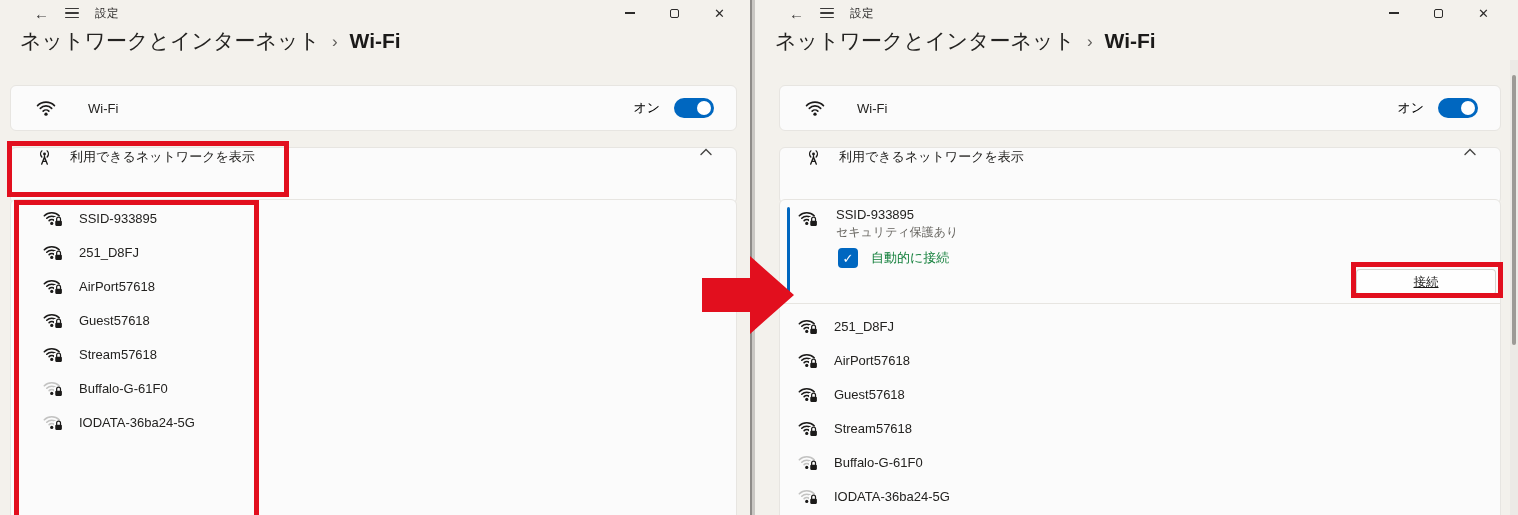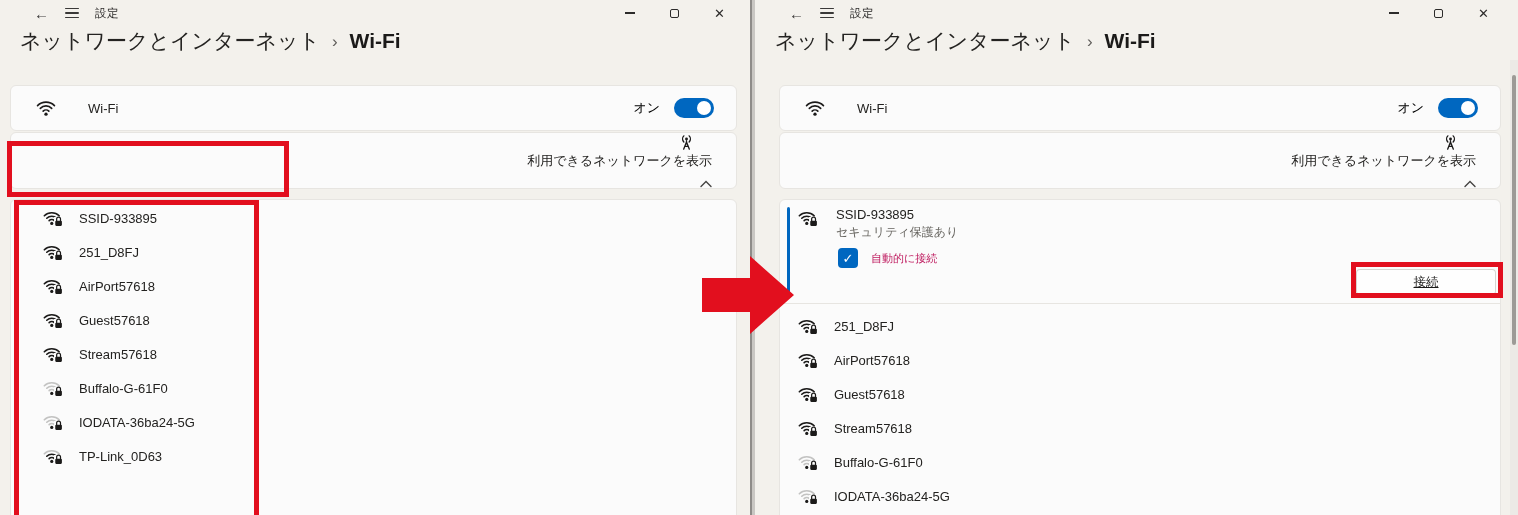--- a/index.html
+++ b/index.html
@@ -33,21 +33,21 @@
   .breadcrumb{position:absolute; top:27px; left:20px; display:flex; align-items:baseline; gap:12px; white-space:nowrap;}
   .bc-parent{font-size:21px; color:#242321;}
   .bc-sep{font-size:17px; color:#5f5d5a; transform:translateY(-1px);}
   .bc-current{font-size:21px; font-weight:700; color:#1b1a19;}
 
   
   .card{position:absolute; background:var(--card-bg); border:1px solid var(--card-border); border-radius:6px;}
   #win-left .card{left:10px; width:727px;}
   #win-right .card{left:24px; width:722px;}
   .card-toggle{top:85px; height:46px; display:flex; align-items:center; padding:0 22px 0 24px;}
-  .card-expander{top:132px; height:57px; display:flex; align-items:flex-end; padding:0 24px 0 24px;flex-direction:column;}
+  .card-expander{top:147px; height:57px; display:flex; align-items:flex-start; padding:0 24px 0 24px;}
   .card-body{top:199px; height:330px; border-radius:6px 6px 0 0;}
 
   .row-label{font-size:13px; color:#232220;}
   .grow{flex:1;}
   .state-label{font-size:13px; margin-right:14px; color:#000000;}
   .toggle{position:relative; width:40px; height:20px; border-radius:10px; background:var(--accent);}
   .toggle .knob{position:absolute; top:3px; right:3px; width:14px; height:14px; border-radius:50%; background:#fff;}
   .exp-icon{margin-right:16px; display:flex;}
   .chevron{display:flex;}
 
@@ -60,21 +60,21 @@
 
   
   .selected-net{position:absolute; left:0; right:0; top:0; height:104px; border-bottom:1px solid var(--card-border);}
   .sel-bar{position:absolute; left:7px; top:7px; width:3px; height:90px; border-radius:2px; background:var(--accent);}
   .sel-icon{position:absolute; left:18px; top:9px;}
   .sel-name{position:absolute; left:56px; top:7px; font-size:13px; color:#232220;}
   .sel-sec{position:absolute; left:56px; top:24px; font-size:12px; color:var(--ink2);text-align:right;}
   .sel-check-row{position:absolute; left:58px; top:48px; display:flex; align-items:center; gap:13px;}
   .checkbox{width:20px; height:20px; border-radius:4px; background:var(--accent); display:flex; align-items:center; justify-content:center;}
   .checkbox::after{content:"✓"; color:#fff; font-size:13px; font-weight:700; line-height:1;}
-  .check-label{font-size:11px; color:#be185d;}
+  .check-label{font-size:13px; color:#15803d;}
   .connect-btn{position:absolute; right:4px; top:69px; width:140px; height:26px; border-radius:4px;
     background:#fefefe; border:1px solid #d6d4d0; border-bottom-color:#c6c4c0; font-size:12.5px; color:#1b1a19;
     display:flex; align-items:center; justify-content:center;text-decoration:underline;}
   .net-list-right{position:absolute; left:0; right:0; top:109px;}
 
   
   .scroll-track{position:absolute; right:0; top:60px; width:8px; height:455px; background:#eceae6;}
   .scroll-thumb{position:absolute; right:2px; top:75px; width:4px; height:270px; border-radius:2px; background:#9c9a96;}
 
   
@@ -257,34 +257,20 @@
         <circle class="fill" cx="10" cy="16.2" r="1.8"></circle>
         <rect x="12.6" y="8.8" width="10.4" height="11" fill="#fbfbfb"></rect>
         <path class="stroke-thin" d="M15.6 13 v-1.8 a2.2 2.2 0 0 1 4.4 0 v1.8"></path>
         <rect class="fill" x="14" y="13" width="7.6" height="6" rx="1.2"></rect>
       </svg>
     </span>
     <span class="net-label">IODATA-36ba24-5G</span>
   </div>
 
 
-  <div class="net-row">
-    <span class="net-icon">
-      <svg viewBox="0 0 24 20" width="21" height="18">
-        <path class="stroke arc" d="M1.5 7.5 A12 12 0 0 1 18.5 7.5" style="opacity: 0.25;"></path>
-        <path class="stroke arc" d="M4.3 10.3 A8 8 0 0 1 15.7 10.3" style="opacity: 1;"></path>
-        <path class="stroke arc" d="M7 13 A4.2 4.2 0 0 1 13 13" style="opacity: 1;"></path>
-        <circle class="fill" cx="10" cy="16.2" r="1.8"></circle>
-        <rect x="12.6" y="8.8" width="10.4" height="11" fill="#fbfbfb"></rect>
-        <path class="stroke-thin" d="M15.6 13 v-1.8 a2.2 2.2 0 0 1 4.4 0 v1.8"></path>
-        <rect class="fill" x="14" y="13" width="7.6" height="6" rx="1.2"></rect>
-      </svg>
-    </span>
-    <span class="net-label">TP-Link_0D63</span>
-  </div>
 </div>
   </div>
 </div>
 
 <div class="window" id="win-right">
   <div class="titlebar">
     <div class="tb-left">
       <span class="back-btn">←</span>
       <span class="hamburger">
           <i></i>

